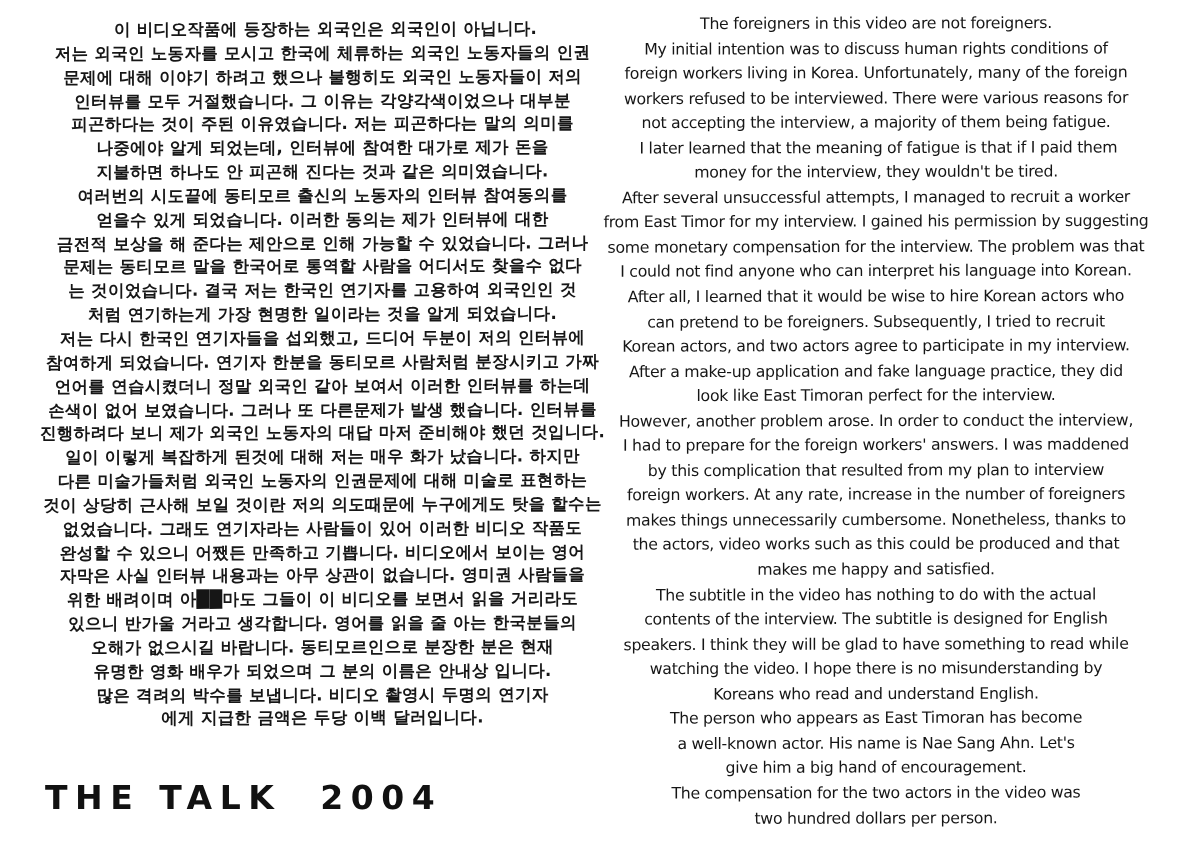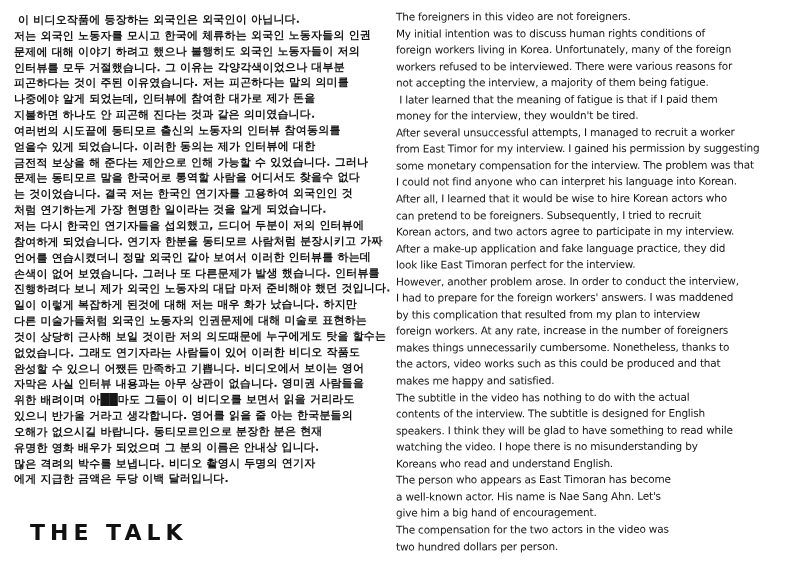--- a/index.html
+++ b/index.html
@@ -6,20 +6,21 @@
   html, body {
     width: 800px; height: 566px;
     overflow: hidden;
     font-family: "DejaVu Sans", "Liberation Sans", sans-serif;
   }
   .page {
     position: relative;
     width: 800px; height: 566px;
     background: #ffffff;
     color: #161616;
+    text-align: center;
   }
   .col {
     position: absolute;
     white-space: pre;
   }
   .korean-col {
     left: 14px; top: 12px; width: 402px;
     font-size: 11px;
     line-height: 15.85px;
     font-weight: bold;
@@ -52,15 +53,16 @@
 <body>
 
 <div class="page">
 
   <div class="col korean-col"><div class="line"> 이 비디오작품에 등장하는 외국인은 외국인이 아닙니다.</div><div class="line">저는 외국인 노동자를 모시고 한국에 체류하는 외국인 노동자들의 인권</div><div class="line">문제에 대해 이야기 하려고 했으나 불행히도 외국인 노동자들이 저의</div><div class="line">인터뷰를 모두 거절했습니다. 그 이유는 각양각색이었으나 대부분</div><div class="line">피곤하다는 것이 주된 이유였습니다. 저는 피곤하다는 말의 의미를</div><div class="line">나중에야 알게 되었는데, 인터뷰에 참여한 대가로 제가 돈을</div><div class="line">지불하면 하나도 안 피곤해 진다는 것과 같은 의미였습니다.</div><div class="line">여러번의 시도끝에 동티모르 출신의 노동자의 인터뷰 참여동의를</div><div class="line">얻을수 있게 되었습니다. 이러한 동의는 제가 인터뷰에 대한</div><div class="line">금전적 보상을 해 준다는 제안으로 인해 가능할 수 있었습니다. 그러나</div><div class="line">문제는 동티모르 말을 한국어로 통역할 사람을 어디서도 찾을수 없다</div><div class="line">는 것이었습니다. 결국 저는 한국인 연기자를 고용하여 외국인인 것</div><div class="line">처럼 연기하는게 가장 현명한 일이라는 것을 알게 되었습니다.</div><div class="line">저는 다시 한국인 연기자들을 섭외했고, 드디어 두분이 저의 인터뷰에</div><div class="line">참여하게 되었습니다. 연기자 한분을 동티모르 사람처럼 분장시키고 가짜</div><div class="line">언어를 연습시켰더니 정말 외국인 같아 보여서 이러한 인터뷰를 하는데</div><div class="line">손색이 없어 보였습니다. 그러나 또 다른문제가 발생 했습니다. 인터뷰를</div><div class="line">진행하려다 보니 제가 외국인 노동자의 대답 마저 준비해야 했던 것입니다.</div><div class="line">일이 이렇게 복잡하게 된것에 대해 저는 매우 화가 났습니다. 하지만</div><div class="line">다른 미술가들처럼 외국인 노동자의 인권문제에 대해 미술로 표현하는</div><div class="line">것이 상당히 근사해 보일 것이란 저의 의도때문에 누구에게도 탓을 할수는</div><div class="line">없었습니다. 그래도 연기자라는 사람들이 있어 이러한 비디오 작품도</div><div class="line">완성할 수 있으니 어쨌든 만족하고 기쁩니다. 비디오에서 보이는 영어</div><div class="line">자막은 사실 인터뷰 내용과는 아무 상관이 없습니다. 영미권 사람들을</div><div class="line">위한 배려이며 아██마도 그들이 이 비디오를 보면서 읽을 거리라도</div><div class="line">있으니 반가울 거라고 생각합니다. 영어를 읽을 줄 아는 한국분들의</div><div class="line">오해가 없으시길 바랍니다. 동티모르인으로 분장한 분은 현재</div><div class="line">유명한 영화 배우가 되었으며 그 분의 이름은 안내상 입니다.</div><div class="line">많은 격려의 박수를 보냅니다. 비디오 촬영시 두명의 연기자</div><div class="line">에게 지급한 금액은 두당 이백 달러입니다.</div></div>
 
   <div class="col english-col"><div class="line">The foreigners in this video are not foreigners.</div><div class="line">My initial intention was to discuss human rights conditions of</div><div class="line">foreign workers living in Korea. Unfortunately, many of the foreign</div><div class="line">workers refused to be interviewed. There were various reasons for</div><div class="line">not accepting the interview, a majority of them being fatigue.</div><div class="line"> I later learned that the meaning of fatigue is that if I paid them</div><div class="line">money for the interview, they wouldn't be tired.</div><div class="line">After several unsuccessful attempts, I managed to recruit a worker</div><div class="line">from East Timor for my interview. I gained his permission by suggesting</div><div class="line">some monetary compensation for the interview. The problem was that</div><div class="line">I could not find anyone who can interpret his language into Korean.</div><div class="line">After all, I learned that it would be wise to hire Korean actors who</div><div class="line">can pretend to be foreigners. Subsequently, I tried to recruit</div><div class="line">Korean actors, and two actors agree to participate in my interview.</div><div class="line">After a make-up application and fake language practice, they did</div><div class="line">look like East Timoran perfect for the interview.</div><div class="line">However, another problem arose. In order to conduct the interview,</div><div class="line">I had to prepare for the foreign workers' answers. I was maddened</div><div class="line">by this complication that resulted from my plan to interview</div><div class="line">foreign workers. At any rate, increase in the number of foreigners</div><div class="line">makes things unnecessarily cumbersome. Nonetheless, thanks to</div><div class="line">the actors, video works such as this could be produced and that</div><div class="line">makes me happy and satisfied.</div><div class="line">The subtitle in the video has nothing to do with the actual</div><div class="line">contents of the interview. The subtitle is designed for English</div><div class="line">speakers. I think they will be glad to have something to read while</div><div class="line">watching the video. I hope there is no misunderstanding by</div><div class="line">Koreans who read and understand English.</div><div class="line">The person who appears as East Timoran has become</div><div class="line">a well-known actor. His name is Nae Sang Ahn. Let's</div><div class="line">give him a big hand of encouragement.</div><div class="line">The compensation for the two actors in the video was</div><div class="line">two hundred dollars per person.</div></div>
 
   <div class="footer-title">
     <span>THE TALK</span>
+    <span>2004</span>
   </div>
 
 </div>
 
 </body></html>

